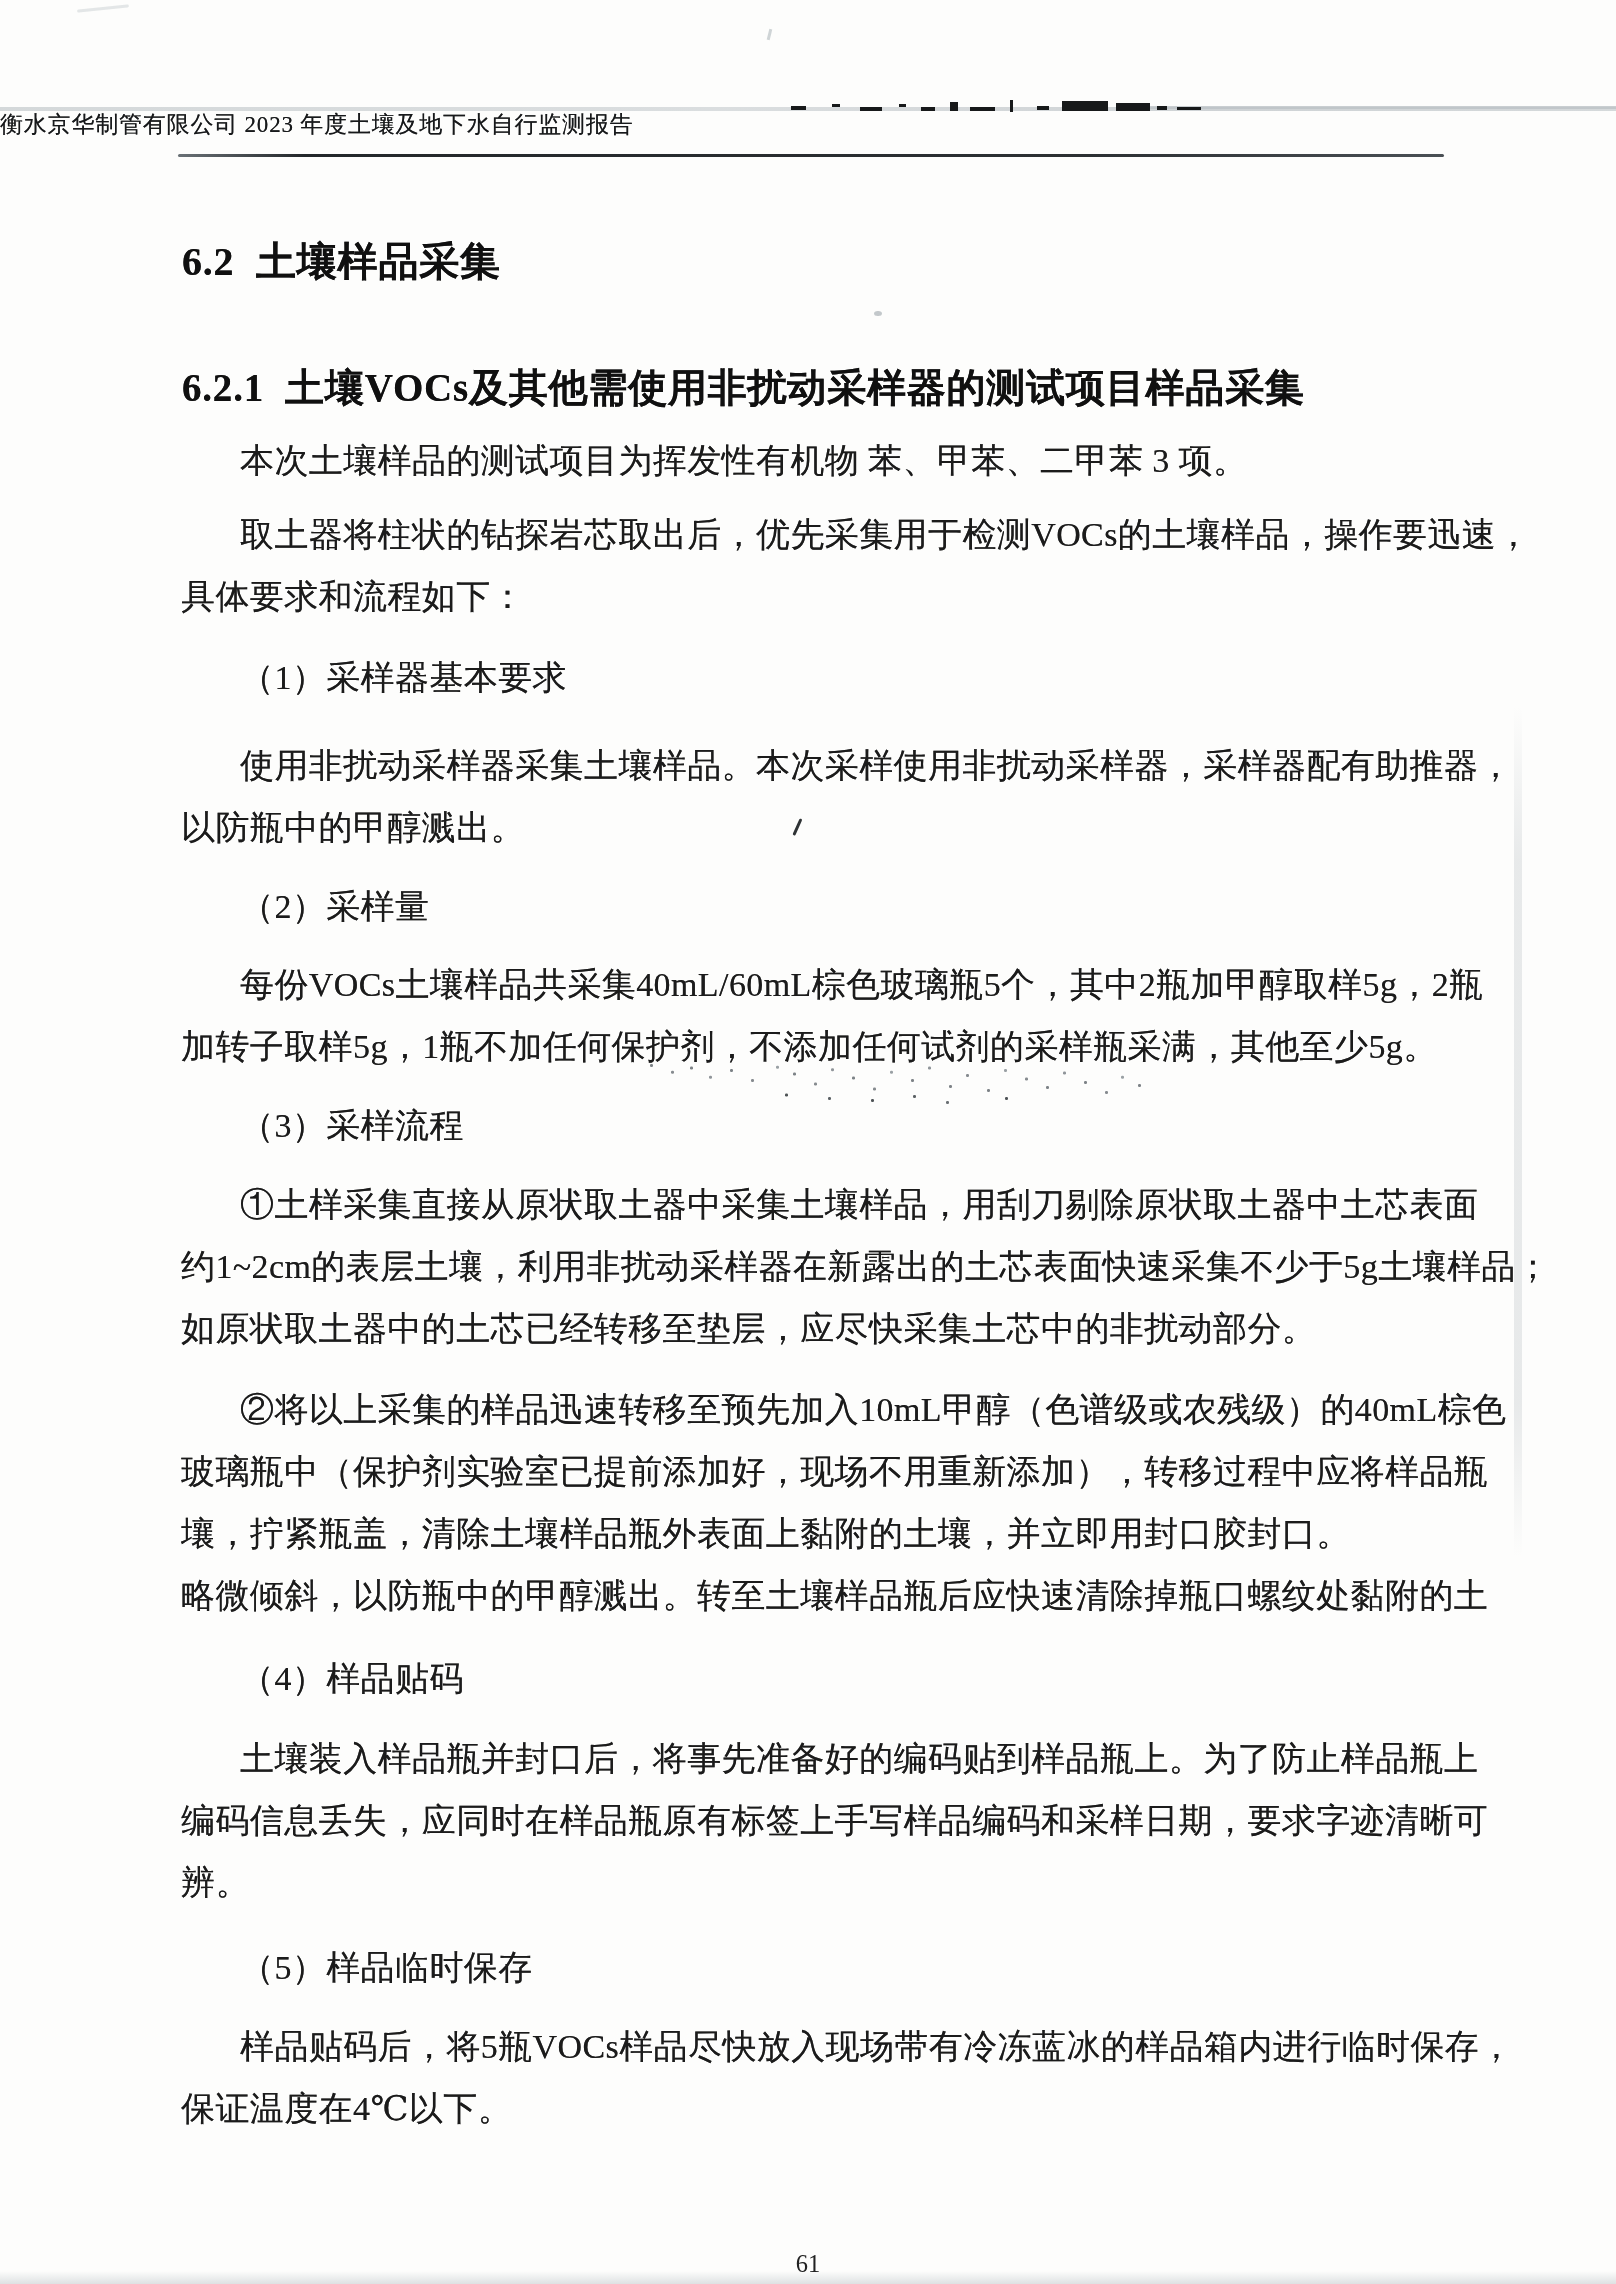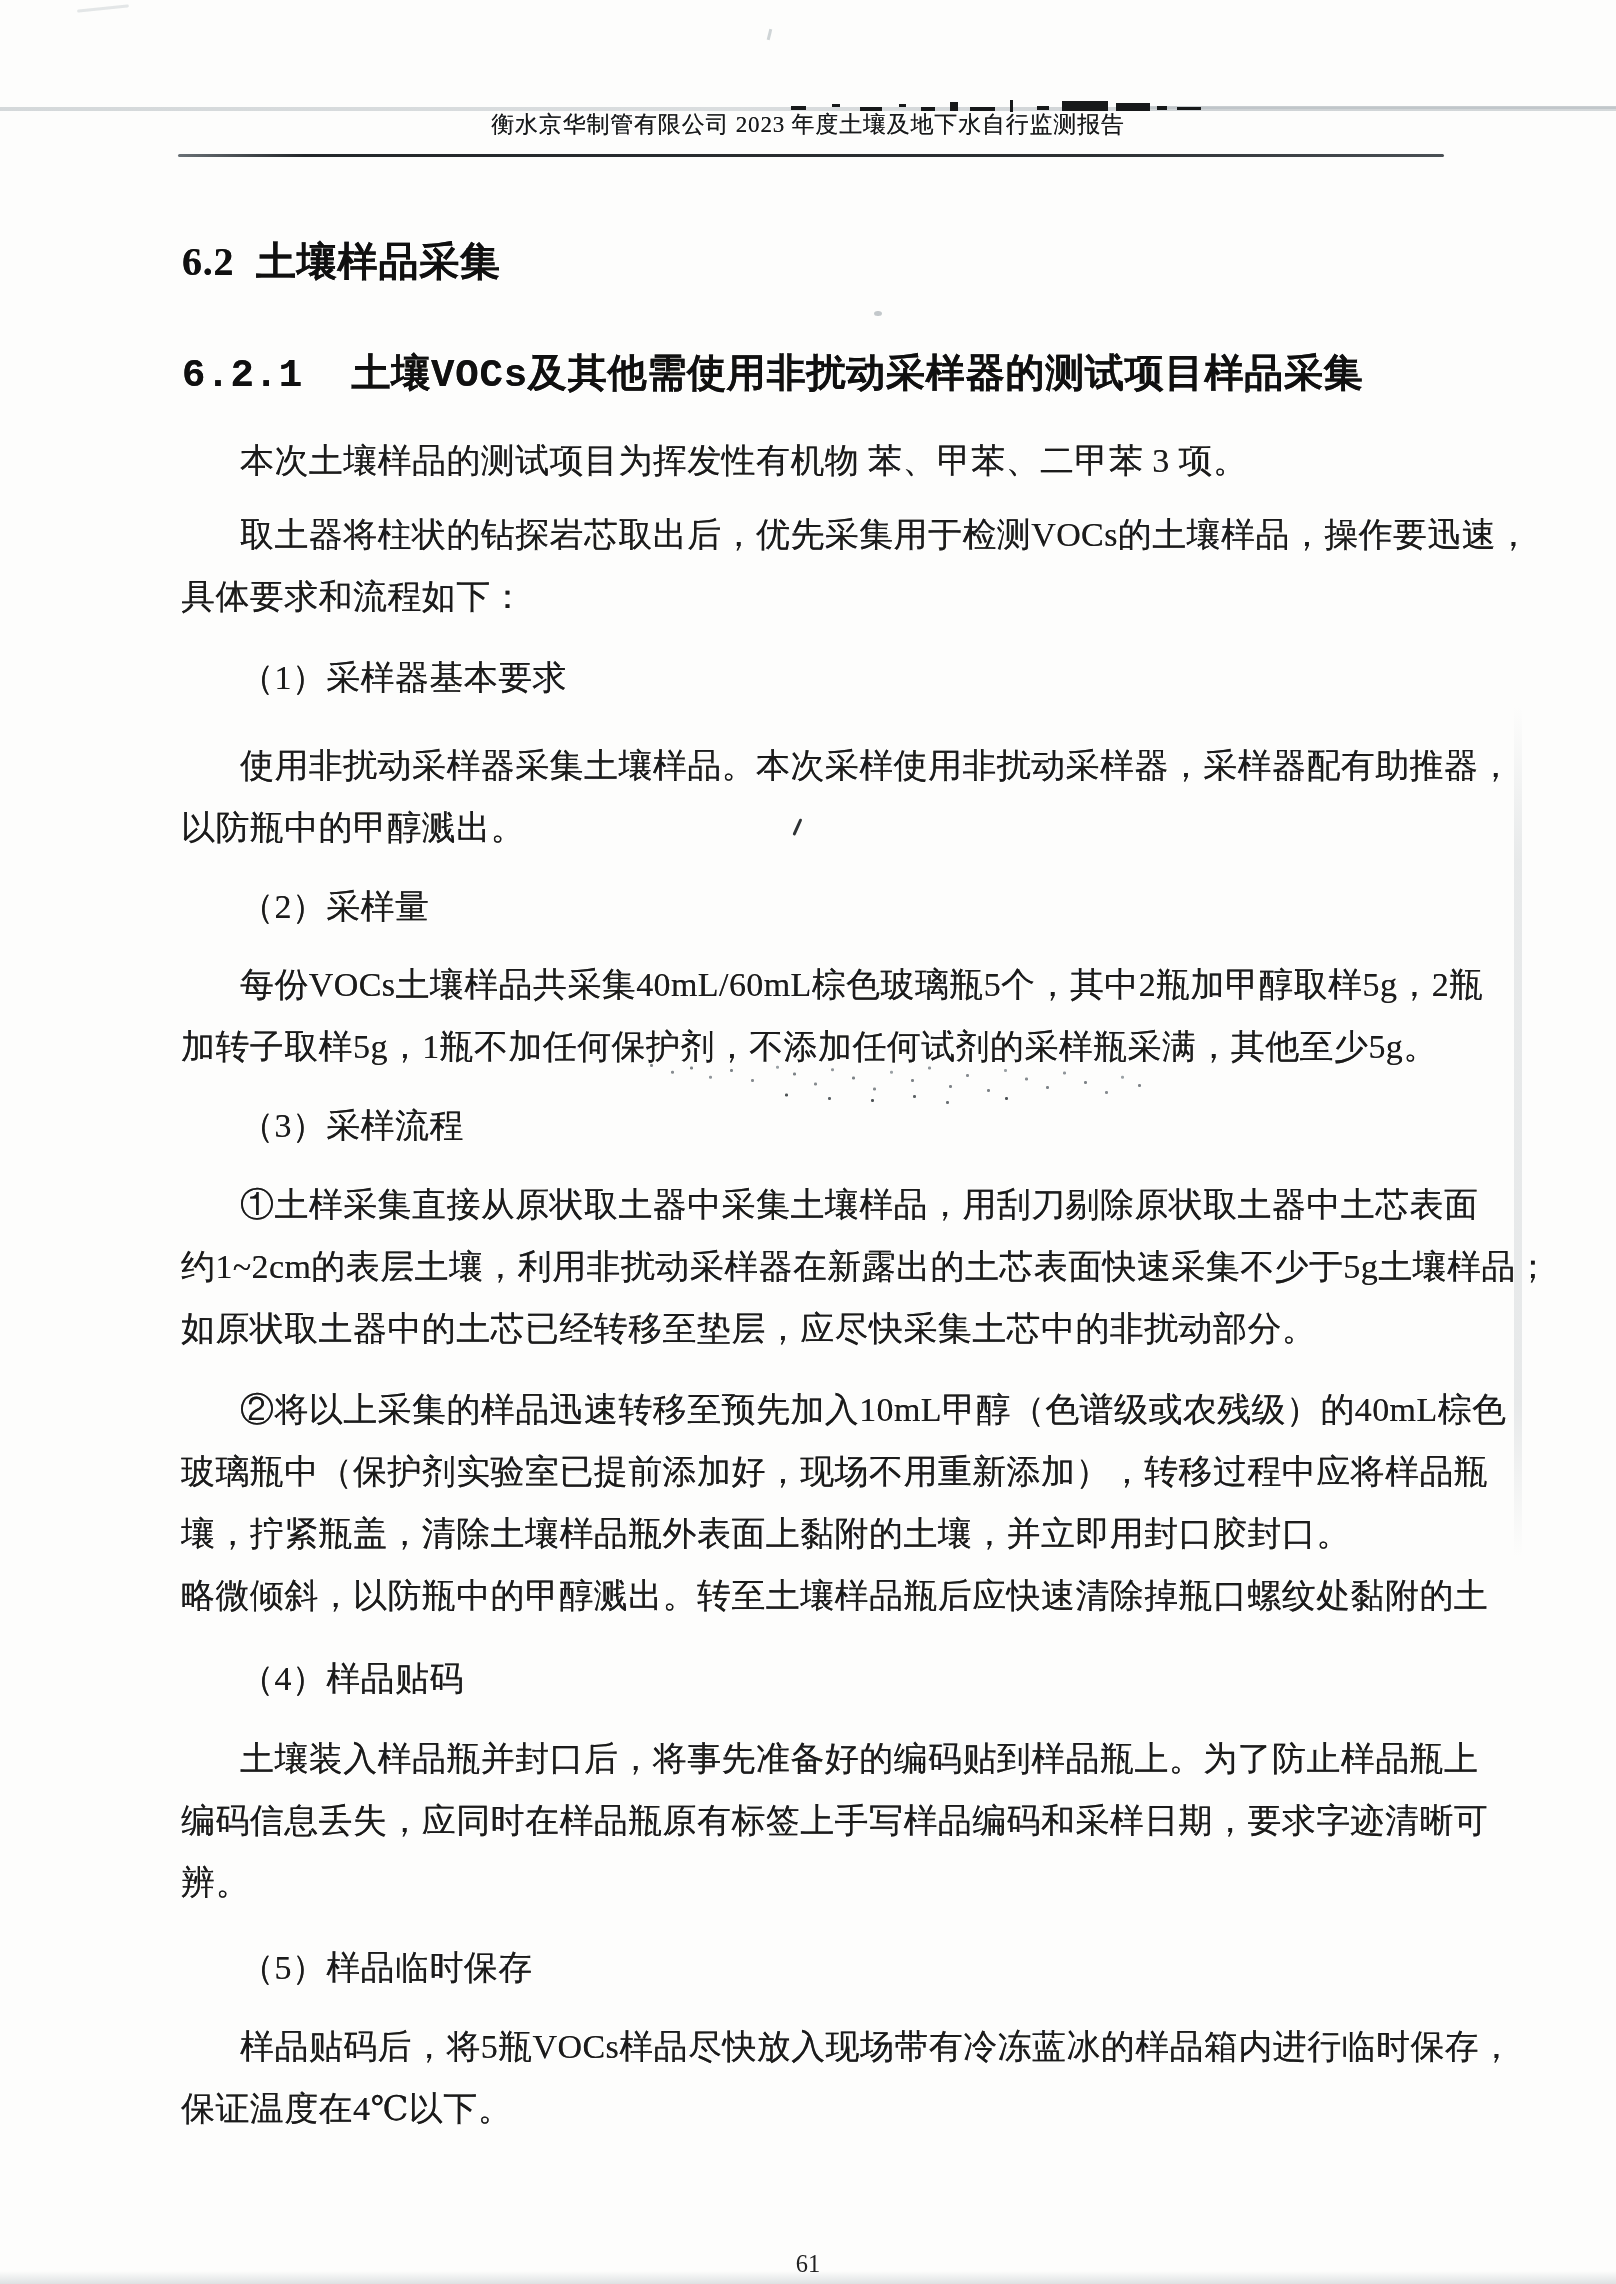--- a/index.html
+++ b/index.html
@@ -8,21 +8,21 @@
     width:1616px; height:2284px;
     margin:0 auto;
     background:#fdfdfc;
     overflow:hidden;
     font-family:"Liberation Serif","DejaVu Serif",serif;
     color:#1a1a1a;
   }
   
   .hdr-title {
     position:absolute; top:109px; left:0; width:100%;
-    text-align:center; font-size:23px; line-height:32px;
+    font-size:23px; line-height:32px;
     letter-spacing:0.8px; color:#17191b; white-space:pre;
     text-shadow:0 0 0.5px rgba(20,20,20,.75);
   }
   .hdr-rule {
     position:absolute; top:154px; left:178px; width:1266px; height:3.4px;
     background:linear-gradient(to right,#6a7176 0%,#23272a 10%,#2c3033 72%,#4a5055 100%);
     border-radius:1.7px;
   }
   
   .band {
@@ -56,21 +56,21 @@
   .bottom-shade {
     position:absolute; left:0; top:2271px; width:1616px; height:13.5px;
     background:linear-gradient(to top, rgba(186,193,197,.5), rgba(186,193,197,0));
   }
   
   .h {
     position:absolute; left:182px; font-weight:bold; color:#101010; white-space:pre;
     text-shadow:0 0 0.6px rgba(10,10,10,.8);
   }
   #h62  { top:237px; font-size:40px; line-height:49px; letter-spacing:0.8px; }
-  #h621 { top:353px; font-size:39px; line-height:47px; letter-spacing:0.8px;font-family:Liberation Mono, monospace; }
+  #h621 { top:364px; font-size:39px; line-height:47px; letter-spacing:0.8px; }
   .p {
     position:absolute; left:181px; width:1293px;
     font-size:34px; line-height:62px; letter-spacing:0.4px; color:#1b1b1b;
     text-shadow:0 0 0.5px rgba(20,20,20,.7);
   }
   .line { white-space:pre; }
   .first { text-indent:59px; }
   .pageno {
     position:absolute; top:2207px; left:0; width:1616px;
     text-align:center; font-size:24.4px; line-height:30px; color:#222;margin-top:42px;

